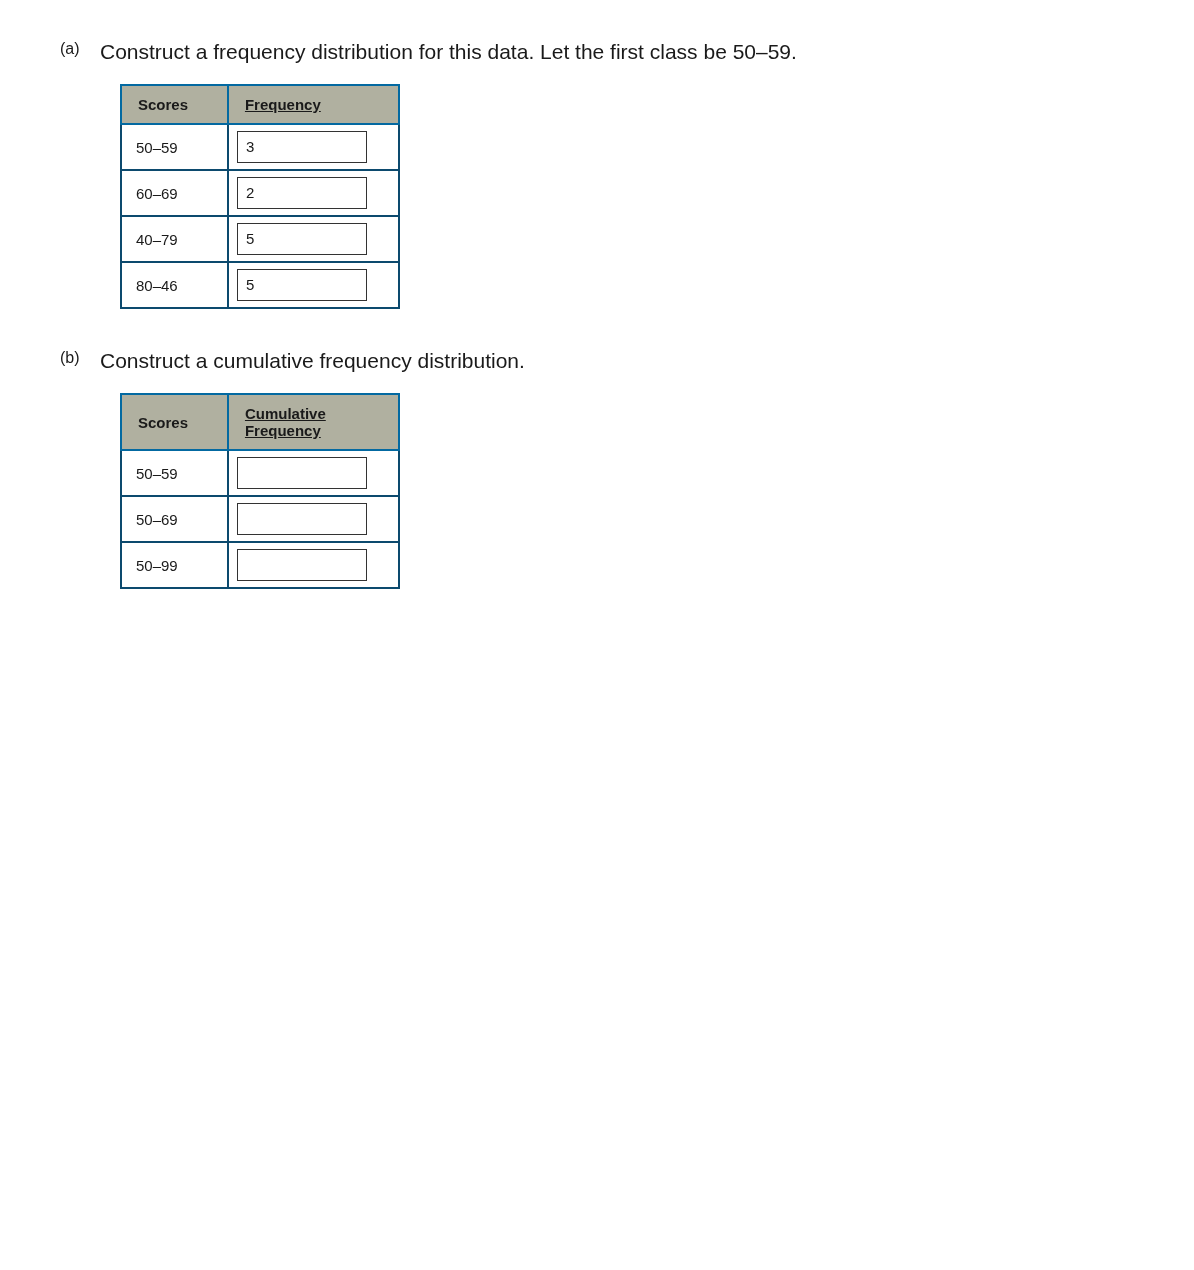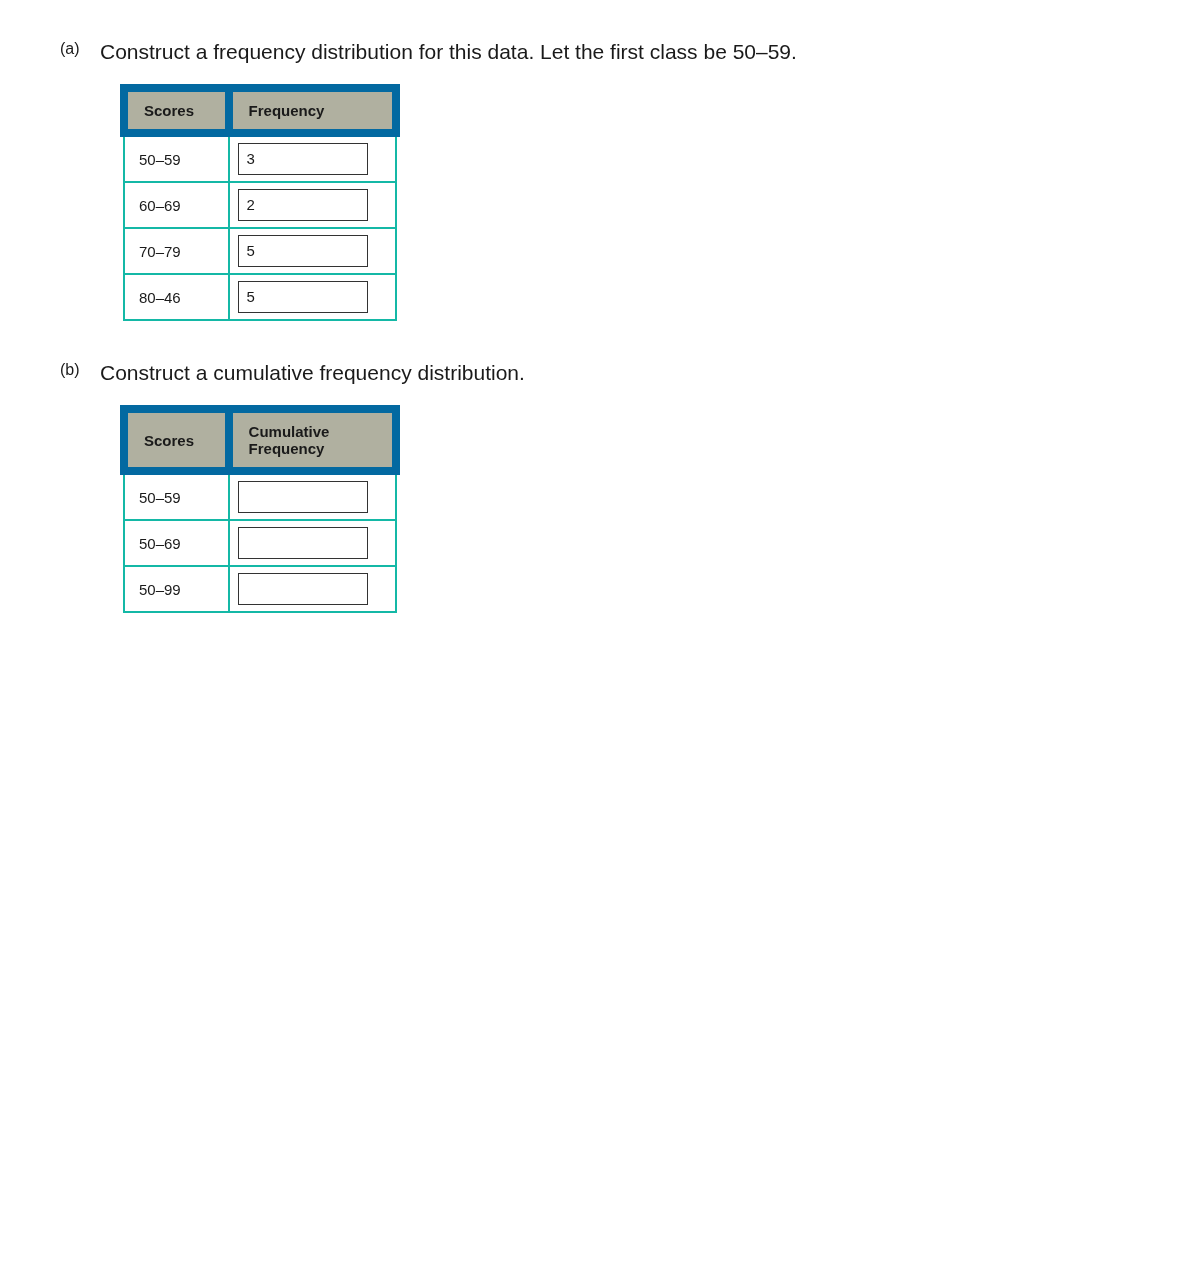--- a/index.html
+++ b/index.html
@@ -43,29 +43,29 @@
       margin-left: 60px;
     }
 
     table {
       border-collapse: collapse;
       min-width: 280px;
     }
 
     table th {
       background-color: #b0b0a0;
-      border: 8px solid #0369a1;
+      border: 2px solid #0369a1;
       padding: 10px 16px;
       font-weight: bold;
       font-size: 15px;
       text-align: left;
     }
 
     table td {
-      border: 2px solid #14b8a6;
+      border: 2px solid #0c4a6e;
       padding: 6px 12px;
       font-size: 15px;
       background-color: #ffffff;
     }
 
     table td.scores-cell {
       background-color: #ffffff;
       min-width: 100px;
       padding: 8px 14px;
     }
@@ -95,20 +95,21 @@
       display: inline-block;
       line-height: 22px;
     }
 
     .header-row th:first-child {
       min-width: 100px;
     }
 
     .header-row th:last-child {
       min-width: 160px;
+      text-decoration: underline;
     }
   </style>
 </head>
 <body>
 
 <div class="section">
   <div class="section-label">
     <span class="section-letter">(a)</span>
     <span class="section-text">Construct a frequency distribution for this data. Let the first class be 50–59.</span>
   </div>
@@ -127,21 +128,21 @@
             <span class="freq-value">3</span>
           </td>
         </tr>
         <tr>
           <td class="scores-cell">60–69</td>
           <td class="freq-cell">
             <span class="freq-value">2</span>
           </td>
         </tr>
         <tr>
-          <td class="scores-cell">70–79</td>
+          <td class="scores-cell">40–79</td>
           <td class="freq-cell">
             <span class="freq-value">5</span>
           </td>
         </tr>
         <tr>
           <td class="scores-cell">80–46</td>
           <td class="freq-cell">
             <span class="freq-value">5</span>
           </td>
         </tr>

